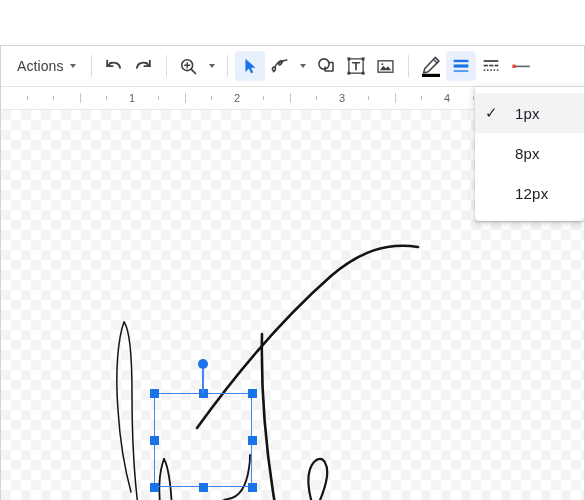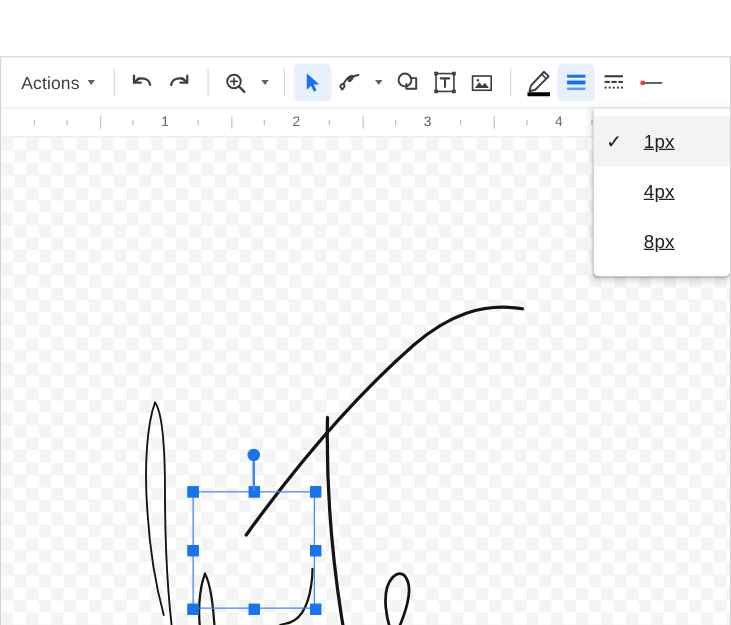--- a/index.html
+++ b/index.html
@@ -187,21 +187,21 @@
   }
   .dd-item.selected { background: #f1f3f4; }
   .dd-check {
     width: 30px;
     flex: none;
     display: flex;
     align-items: center;
     justify-content: flex-start;
     color: #202124;
   }
-  .dd-label { flex: 1; text-decoration: underline; }
+  .dd-label { flex: 1; }
 </style>
 </head>
 <body>
 
 <div class="app">
 
   <div class="toolbar">
 
     <div class="tb-btn actions-btn">
       <span>Actions</span>
@@ -403,21 +403,21 @@
 
   </div>
 
   <div class="dropdown" id="weight-menu" style="left:474px; top:41px; width:109px;">
       <div class="dd-item selected">
         <span class="dd-check">✓</span>
         <span class="dd-label">1px</span>
       </div>
       <div class="dd-item">
         <span class="dd-check"></span>
-        <span class="dd-label">4px</span>
+        <span class="dd-label">8px</span>
       </div>
       <div class="dd-item">
         <span class="dd-check"></span>
-        <span class="dd-label">8px</span>
+        <span class="dd-label">12px</span>
       </div>
     </div>
 
 </div>
 
 </body></html>

